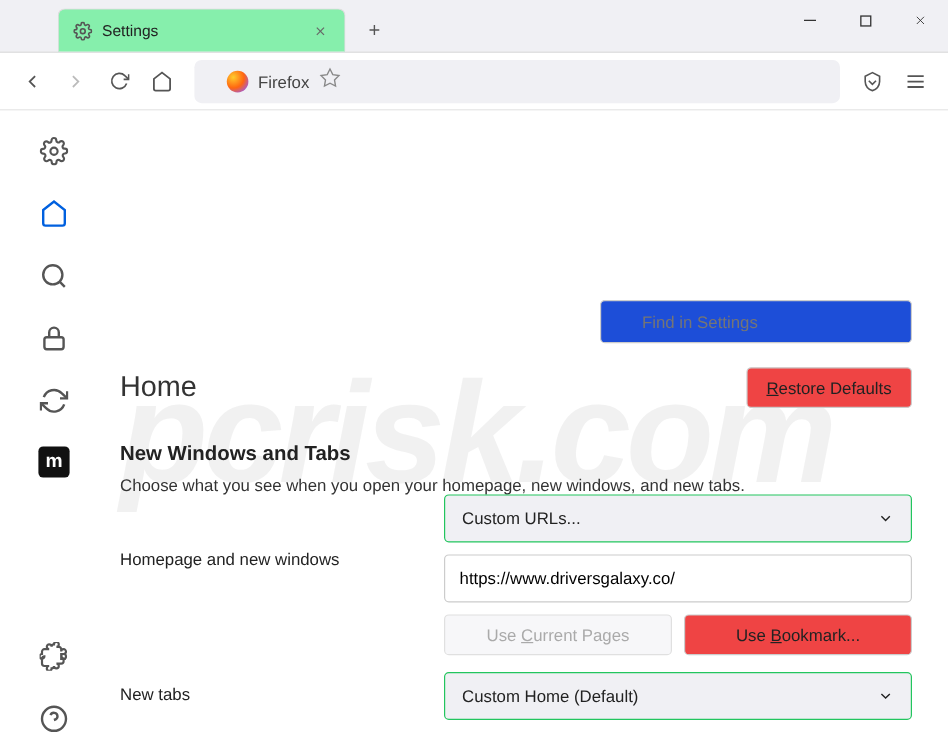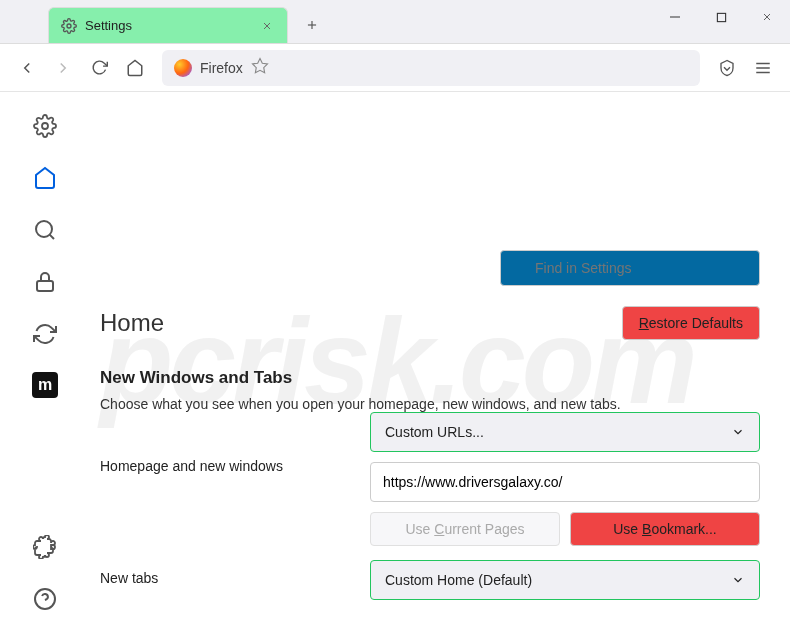--- a/index.html
+++ b/index.html
@@ -10,35 +10,35 @@
 .tab-icon { width: 16px; height: 16px; margin-right: 8px; display: flex; align-items: center; justify-content: center; color: #555; }
 .tab-title { flex: 1; font-size: 13px; color: #222; }
 .tab-close { width: 16px; height: 16px; color: #666; display: flex; align-items: center; justify-content: center; cursor: pointer; }
 .new-tab { width: 32px; height: 32px; display: flex; align-items: center; justify-content: center; margin-left: 8px; margin-bottom: 2px; color: #555; cursor: pointer; border-radius: 4px; }
 .win-controls { position: absolute; right: 0; top: 0; display: flex; height: 44px; }
 .win-btn { width: 46px; height: 34px; display: flex; align-items: center; justify-content: center; color: #333; cursor: pointer; }
 
 .toolbar { height: 48px; display: flex; align-items: center; padding: 0 10px; gap: 2px; border-bottom: 1px solid #e5e5e5; }
 .tb-btn { width: 34px; height: 34px; display: flex; align-items: center; justify-content: center; color: #555; border-radius: 4px; cursor: pointer; }
 .tb-btn.disabled { color: #bbb; }
-.urlbar { flex: 1; height: 36px; background: #f0f0f4; border-radius: 6px; display: flex; align-items: center; padding: 0 12px; margin: 0 8px; gap: 8px; }
+.urlbar { flex: 1; height: 36px; background: #f0f0f4; border-radius: 6px; display: flex; align-items: center; padding: 0 27px; margin: 0 8px; gap: 8px; }
 .ff-logo { width: 18px; height: 18px; border-radius: 50%; background: radial-gradient(circle at 30% 30%, #ffcb2b, #ff6611 50%, #9059ff 90%); }
 .url-label { color: #444; font-size: 14px; }
 .url-text { color: #777; font-size: 14px; flex: 1; }
 .star { color: #888; }
 
 .content { display: flex; height: calc(629px - 92px); }
 .sidebar { width: 90px; padding-top: 20px; display: flex; flex-direction: column; align-items: center; gap: 24px; }
 .side-icon { width: 28px; height: 28px; display: flex; align-items: center; justify-content: center; color: #555; cursor: pointer; border-radius: 4px; }
 .side-icon.active { color: #0060df; }
 .side-icon.moz { background: #111; color: #fff; font-weight: bold; font-size: 16px; width: 26px; height: 26px; }
 
 .main { flex: 1; padding: 20px 30px 20px 10px; overflow: hidden; }
 .search-row { display: flex; justify-content: flex-end; margin-bottom: 20px; }
-.search-input { width: 260px; height: 36px; border: 1px solid #ccc; border-radius: 4px; padding: 0 12px 0 34px; font-size: 14px; background: #0369a1; position: relative; }
+.search-input { width: 260px; height: 36px; border: 1px solid #ccc; border-radius: 4px; padding: 0 12px 0 34px; font-size: 14px; background: #1d4ed8; position: relative; }
 .search-wrap { position: relative; }
 .search-wrap svg { position: absolute; left: 10px; top: 10px; color: #999; }
 .header-row { display: flex; justify-content: space-between; align-items: center; margin-bottom: 28px; }
 .h1 { font-size: 24px; font-weight: 400; color: #333; }
 .btn { border: 1px solid #ccc; background: #ef4444; padding: 8px 16px; border-radius: 4px; font-size: 14px; cursor: pointer; color: #222; }
 .btn.disabled { color: #aaa; background: #f7f7f9; border-color: #e0e0e0; }
 .h2 { font-size: 17px; font-weight: 600; color: #222; margin-bottom: 8px; }
 .desc { font-size: 14px; color: #333; }
 .select { background: #f0f0f4; border: 1px solid #22c55e; border-radius: 4px; height: 40px; display: flex; align-items: center; justify-content: space-between; padding: 0 14px; font-size: 14px; color: #222; cursor: pointer; }
 .row { display: flex; align-items: flex-start; gap: 20px; margin-bottom: 14px; }

